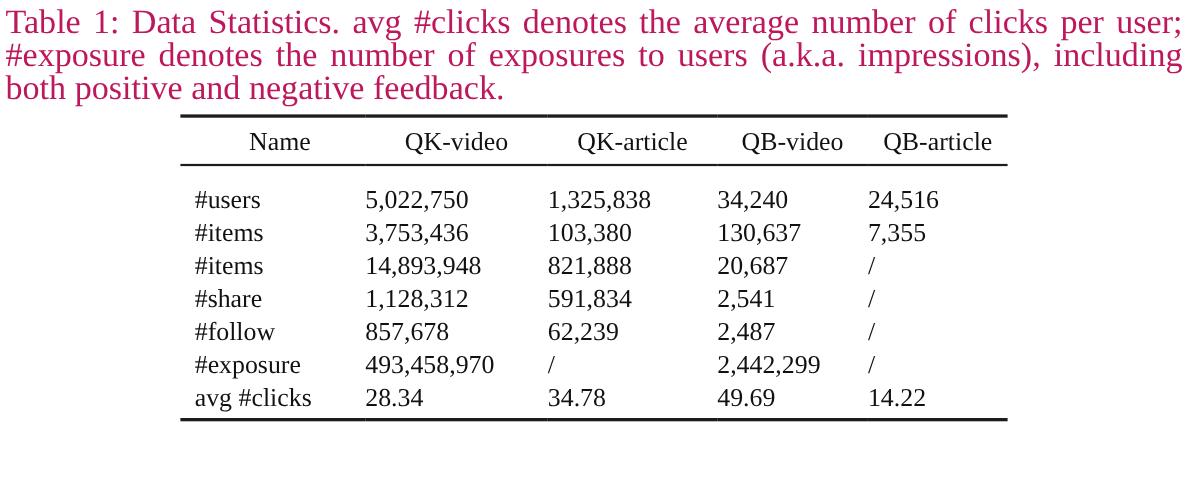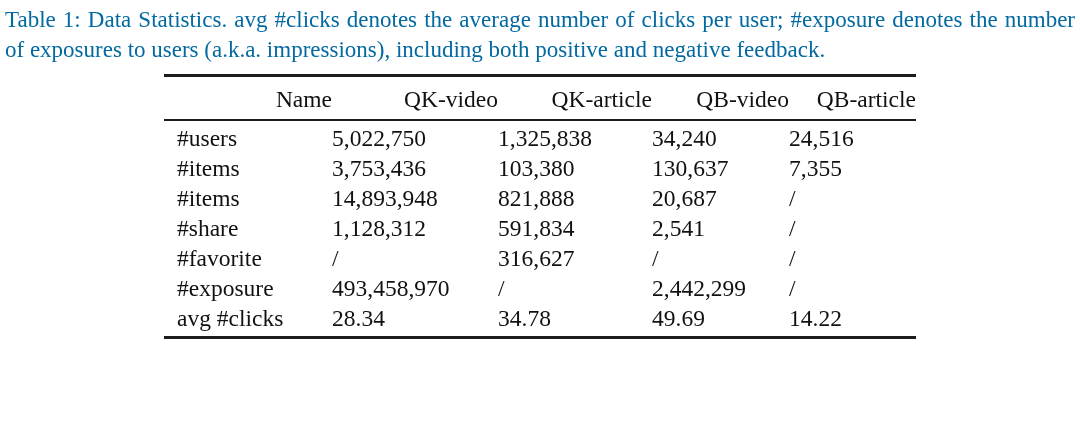--- a/index.html
+++ b/index.html
@@ -10,52 +10,52 @@
     color: #111111;
     font-family: "Liberation Serif", serif;
     overflow: hidden;
   }
   .page {
     width: 1080px;
     height: 435px;
     padding-top: 5px;
   }
   .caption {
-    font-size: 23px;
+    font-size: 31px;
     line-height: 30px;
     text-align: justify;
     padding: 0 5px 0 5px;
-    color: #0369a1;
+    color: #be185d;
   }
   table.stats {
     border-collapse: collapse;
     table-layout: fixed;
     width: 752px;
     margin: 9px 0 0 164px;
     font-size: 23.5px;
     border-top: 3px solid #1c1c1c;
     border-bottom: 3px solid #1c1c1c;
   }
   table.stats th {
-    text-align: right;
+    text-align: center;
     font-weight: normal;
     font-size: 23.5px;
     line-height: 28px;
     padding: 8px 0 6px 0;
     border-bottom: 2px solid #1c1c1c;
     white-space: nowrap;
     overflow: hidden;
   }
   table.stats td {
     text-align: left;
     line-height: 30px;
     white-space: nowrap;
     overflow: hidden;
   }
-  table.stats tbody tr:first-child td { padding-top: 2px; }
+  table.stats tbody tr:first-child td { padding-top: 16px; }
   table.stats tbody tr:last-child td { padding-bottom: 3px; }
   table.stats th:first-child,
   table.stats td:first-child { padding-left: 13px; }
 </style>
 </head>
 <body>
 
 <div class="page">
 
   <p class="caption">Table 1: Data Statistics. avg #clicks denotes the average number of clicks per user; #exposure denotes the number of exposures to users (a.k.a. impressions), including both positive and negative feedback.</p>
@@ -100,24 +100,24 @@
         <td>/</td>
       </tr>
       <tr>
         <td>#share</td>
         <td>1,128,312</td>
         <td>591,834</td>
         <td>2,541</td>
         <td>/</td>
       </tr>
       <tr>
-        <td>#favorite</td>
-        <td>/</td>
-        <td>316,627</td>
-        <td>/</td>
+        <td>#follow</td>
+        <td>857,678</td>
+        <td>62,239</td>
+        <td>2,487</td>
         <td>/</td>
       </tr>
       <tr>
         <td>#exposure</td>
         <td>493,458,970</td>
         <td>/</td>
         <td>2,442,299</td>
         <td>/</td>
       </tr>
       <tr>

